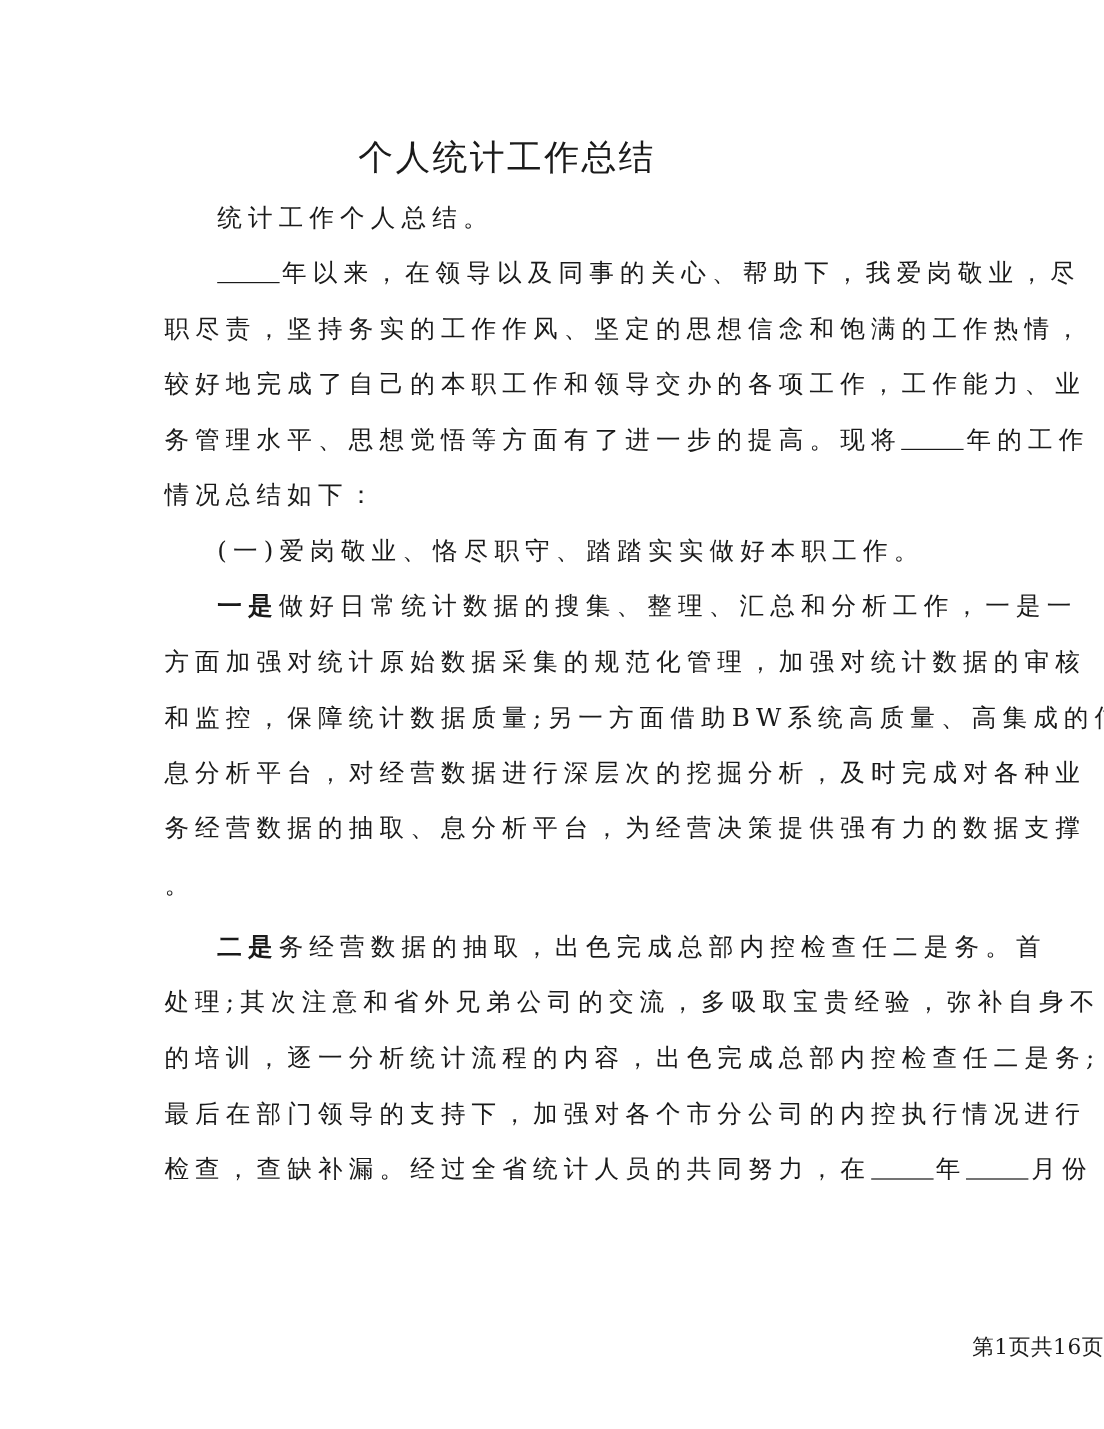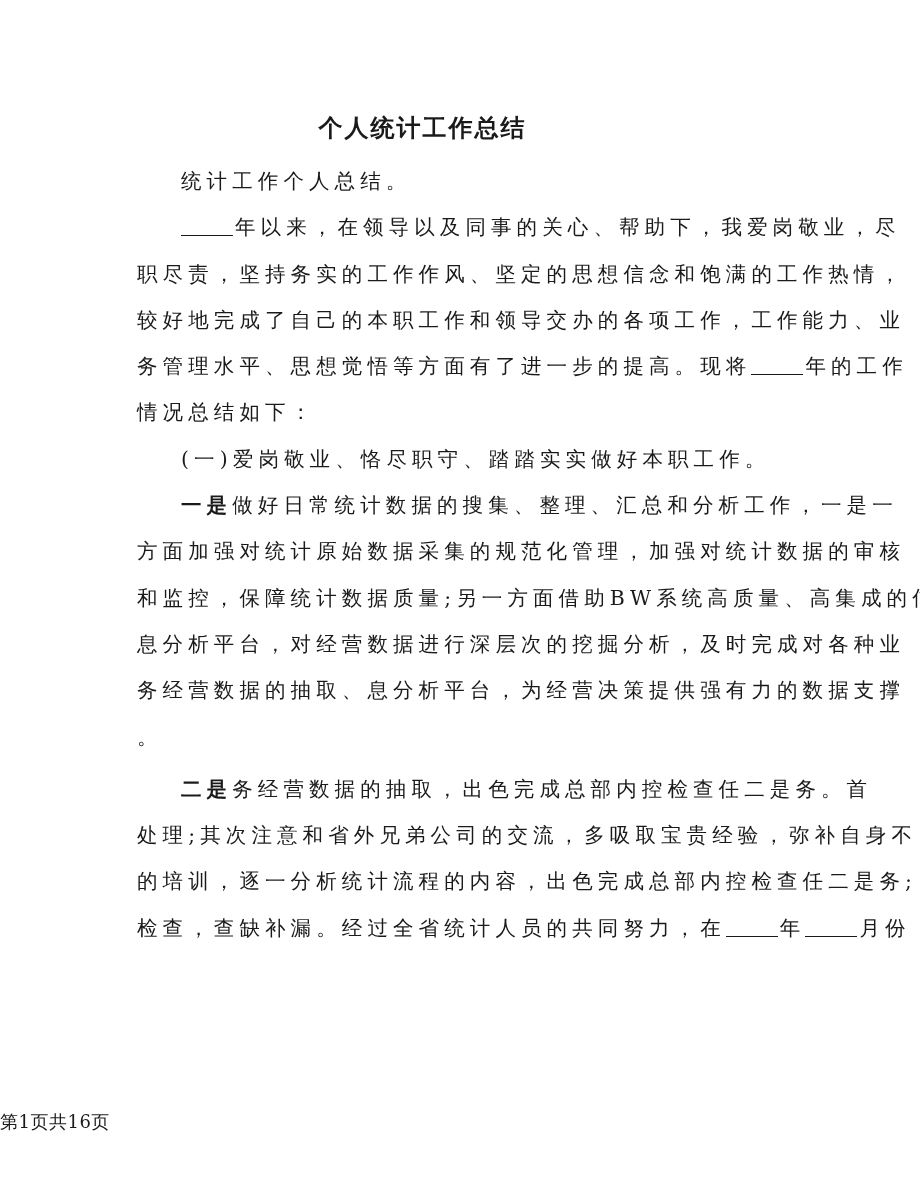--- a/index.html
+++ b/index.html
@@ -1,29 +1,29 @@
 <!DOCTYPE html>
 <html><head>
 <meta charset="utf-8">
 <style>
   html, body { margin: 0; padding: 0; background: #ffffff; }
   body { width: 920px; height: 1191px; position: relative; overflow: hidden;
          font-family: "DejaVu Serif", "Liberation Serif", serif; color: #1a1a1a; }
   .page { position: absolute; left: 0; top: 0; width: 920px; height: 1191px; background: #fff; }
   .title { position: absolute; top: 112px; left: 0; width: 845px; text-align: center;
-           font-size: 24px; font-weight: bold; letter-spacing: 2px; }
+           font-size: 29px; font-weight: normal; letter-spacing: 2px; }
   .body { position: absolute; left: 137px; top: 158px; width: 650px; }
   .line { height: 46.3px; line-height: 46.3px; font-size: 20.5px; white-space: nowrap;
           letter-spacing: 5.1px; text-align: justify; text-align-last: justify; }
   .line.indent { padding-left: 44px; }
   .line.last { text-align-last: left; }
   .blank { display: inline-block; width: 52px; border-bottom: 1.5px solid #1a1a1a;
            height: 18px; vertical-align: -2px; margin-right: 2px; }
   b { font-weight: bold; }
-  .footer { position: absolute; top: 1110px; left: 0; width: 920px; text-align: left;
+  .footer { position: absolute; top: 1110px; left: 0; width: 920px; text-align: right;
             font-size: 18px; letter-spacing: 0.5px; }
 </style>
 </head>
 <body>
 
 <div class="page">
   <div class="title">个人统计工作总结</div>
 
   <div class="body">
     <div class="line indent last">统计工作个人总结。</div>
@@ -39,17 +39,18 @@
     <div class="line indent"><b>一是</b><span>做好日常统计数据的搜集、整理、汇总和分析工作，一是一</span></div>
     <div class="line">方面加强对统计原始数据采集的规范化管理，加强对统计数据的审核</div>
     <div class="line">和监控，保障统计数据质量;另一方面借助BW系统高质量、高集成的信</div>
     <div class="line">息分析平台，对经营数据进行深层次的挖掘分析，及时完成对各种业</div>
     <div class="line">务经营数据的抽取、息分析平台，为经营决策提供强有力的数据支撑</div>
     <div class="line last">。</div>
 
     <div class="line indent" style="margin-top:6px;"><b>二是</b><span>务经营数据的抽取，出色完成总部内控检查任二是务。首</span></div>
     <div class="line">处理;其次注意和省外兄弟公司的交流，多吸取宝贵经验，弥补自身不</div>
     <div class="line">的培训，逐一分析统计流程的内容，出色完成总部内控检查任二是务;</div>
+    <div class="line">最后在部门领导的支持下，加强对各个市分公司的内控执行情况进行</div>
     <div class="line"><span>检查，查缺补漏。经过全省统计人员的共同努力，在</span><span class="blank"></span><span>年</span><span class="blank"></span><span>月份</span></div>
   </div>
 
   <div class="footer">第1页共16页</div>
 </div>
 
 </body></html>

